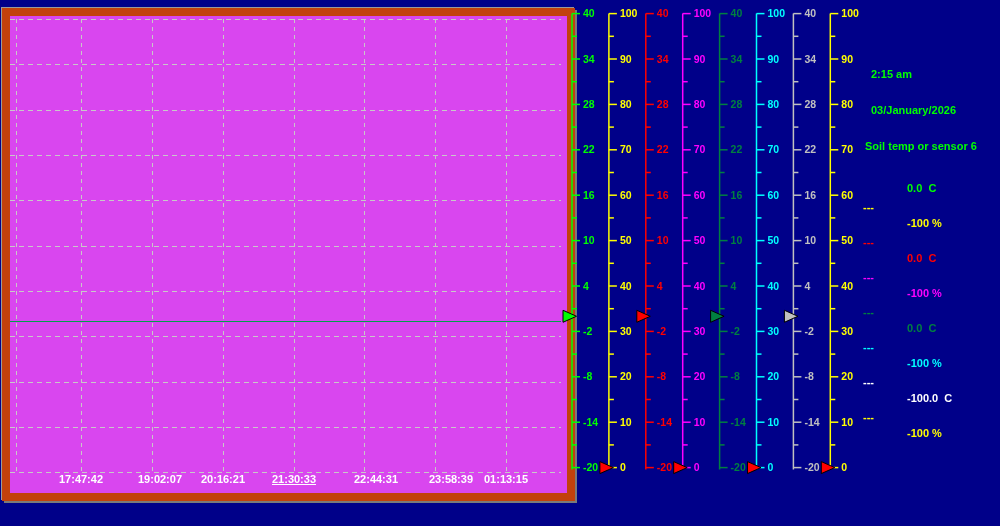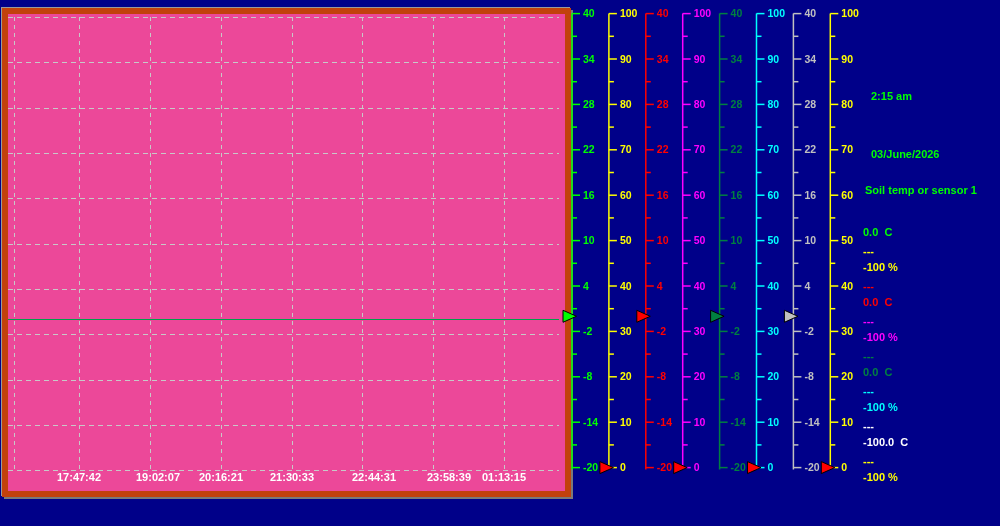--- a/index.html
+++ b/index.html
@@ -4,21 +4,21 @@
 <style>
   html,body{margin:0;padding:0;}
   body{
     width:1000px;height:526px;overflow:hidden;position:relative;
     background:#000089;
     font-family:"Liberation Sans",sans-serif;
   }
   
   .chart-window{
     position:absolute;left:2px;top:8px;width:557px;height:477px;
-    background:#ec4899;border:6px solid #c2410c;box-sizing:content-box;
+    background:#d946ef;border:8px solid #c2410c;box-sizing:content-box;
     box-shadow:2px 2px 0 #7a7a7a, -1px -1px 0 #9a9a9a;
   }
   .plot{position:absolute;left:0;top:0;width:551px;height:471px;overflow:hidden;}
   .grid-h{
     position:absolute;left:0;width:551px;height:1px;
     background:repeating-linear-gradient(90deg,#c8c8c8 0 5px,transparent 5px 9px);
   }
   .grid-v{
     position:absolute;top:3px;height:454px;width:1px;
     background:repeating-linear-gradient(180deg,#c8c8c8 0 4px,transparent 4px 8px);
@@ -29,36 +29,36 @@
     position:absolute;transform:translateX(-50%);
     color:#fff;font-size:11px;font-weight:bold;white-space:nowrap;
   }
   
   .scales-svg{position:absolute;left:560px;top:0;width:440px;height:526px;}
   
   .readout{
     position:absolute;left:863px;top:44px;width:136px;
     font-size:11px;font-weight:bold;white-space:pre;
   }
-  .ro-time,.ro-date{padding-left:8px;line-height:12px;margin-top:22px;}
+  .ro-time,.ro-date{padding-left:8px;line-height:12px;}
   .ro-sensor{padding-left:2px;line-height:13px;}
-  .ro-value{line-height:16px;}
+  .ro-value{line-height:16px;margin-left:44px;}
   .ro-dashes{line-height:16px;margin-top:3px;}
   .ro-first{margin-top:3px;}
 </style>
 </head>
 <body>
 
 <div class="chart-window">
   <div class="plot" id="plot">
     <div class="x-axis" id="x-axis">
         <span class="x-label" style="left: 71px;">17:47:42</span>
         <span class="x-label" style="left: 150px;">19:02:07</span>
         <span class="x-label" style="left: 213px;">20:16:21</span>
-        <span class="x-label" style="left: 284px;">21:30:33</span>
+        <span class="x-label" style="left: 284px; text-decoration: underline;">21:30:33</span>
         <span class="x-label" style="left: 366px;">22:44:31</span>
         <span class="x-label" style="left: 441px;">23:58:39</span>
         <span class="x-label" style="left: 496px;">01:13:15</span>
       </div>
   <div class="grid-h" style="top: 3px;"></div>
       <div class="grid-h" style="top: 48px;"></div>
       <div class="grid-h" style="top: 94px;"></div>
       <div class="grid-h" style="top: 139px;"></div>
       <div class="grid-h" style="top: 184px;"></div>
       <div class="grid-h" style="top: 230px;"></div>
@@ -365,16 +365,16 @@
       <line x1="830.3" y1="444.9" x2="835.3" y2="444.9" stroke="#ffff00" stroke-width="1.5"></line>
       <text x="841.3" y="425.7" fill="#ffff00" font-size="10.5" font-weight="bold" font-family="&quot;Liberation Sans&quot;,sans-serif">10</text>
       <line x1="830.3" y1="467.6" x2="838.3" y2="467.6" stroke="#ffff00" stroke-width="1.5"></line>
       <text x="841.3" y="471.1" fill="#ffff00" font-size="10.5" font-weight="bold" font-family="&quot;Liberation Sans&quot;,sans-serif">0</text>
       <polygon points="821.3,461.6 821.3,473.6 834.8,467.6" fill="#ff0000" stroke="#000" stroke-width="1"></polygon>
     </g>
   </svg>
 
 <div class="readout" id="readout">
   <div class="ro-time" style="color: rgb(0, 255, 0);">2:15 am</div>
-  <div class="ro-date" style="color: rgb(0, 255, 0);">03/June/2026</div>
-  <div class="ro-sensor" style="color: rgb(0, 255, 0);">Soil temp or sensor 1</div>
+  <div class="ro-date" style="color: rgb(0, 255, 0);">03/January/2026</div>
+  <div class="ro-sensor" style="color: rgb(0, 255, 0);">Soil temp or sensor 6</div>
   <div id="readout-channels"><div class="ro-value ro-first" style="color: rgb(0, 255, 0);">0.0  C</div><div class="ro-dashes" style="color: rgb(255, 255, 0);">---</div><div class="ro-value" style="color: rgb(255, 255, 0);">-100 %</div><div class="ro-dashes" style="color: rgb(255, 0, 0);">---</div><div class="ro-value" style="color: rgb(255, 0, 0);">0.0  C</div><div class="ro-dashes" style="color: rgb(255, 0, 255);">---</div><div class="ro-value" style="color: rgb(255, 0, 255);">-100 %</div><div class="ro-dashes" style="color: rgb(0, 128, 64);">---</div><div class="ro-value" style="color: rgb(0, 128, 64);">0.0  C</div><div class="ro-dashes" style="color: rgb(0, 255, 255);">---</div><div class="ro-value" style="color: rgb(0, 255, 255);">-100 %</div><div class="ro-dashes" style="color: rgb(255, 255, 255);">---</div><div class="ro-value" style="color: rgb(255, 255, 255);">-100.0  C</div><div class="ro-dashes" style="color: rgb(255, 255, 0);">---</div><div class="ro-value" style="color: rgb(255, 255, 0);">-100 %</div></div>
 </div>
 
 </body></html>

